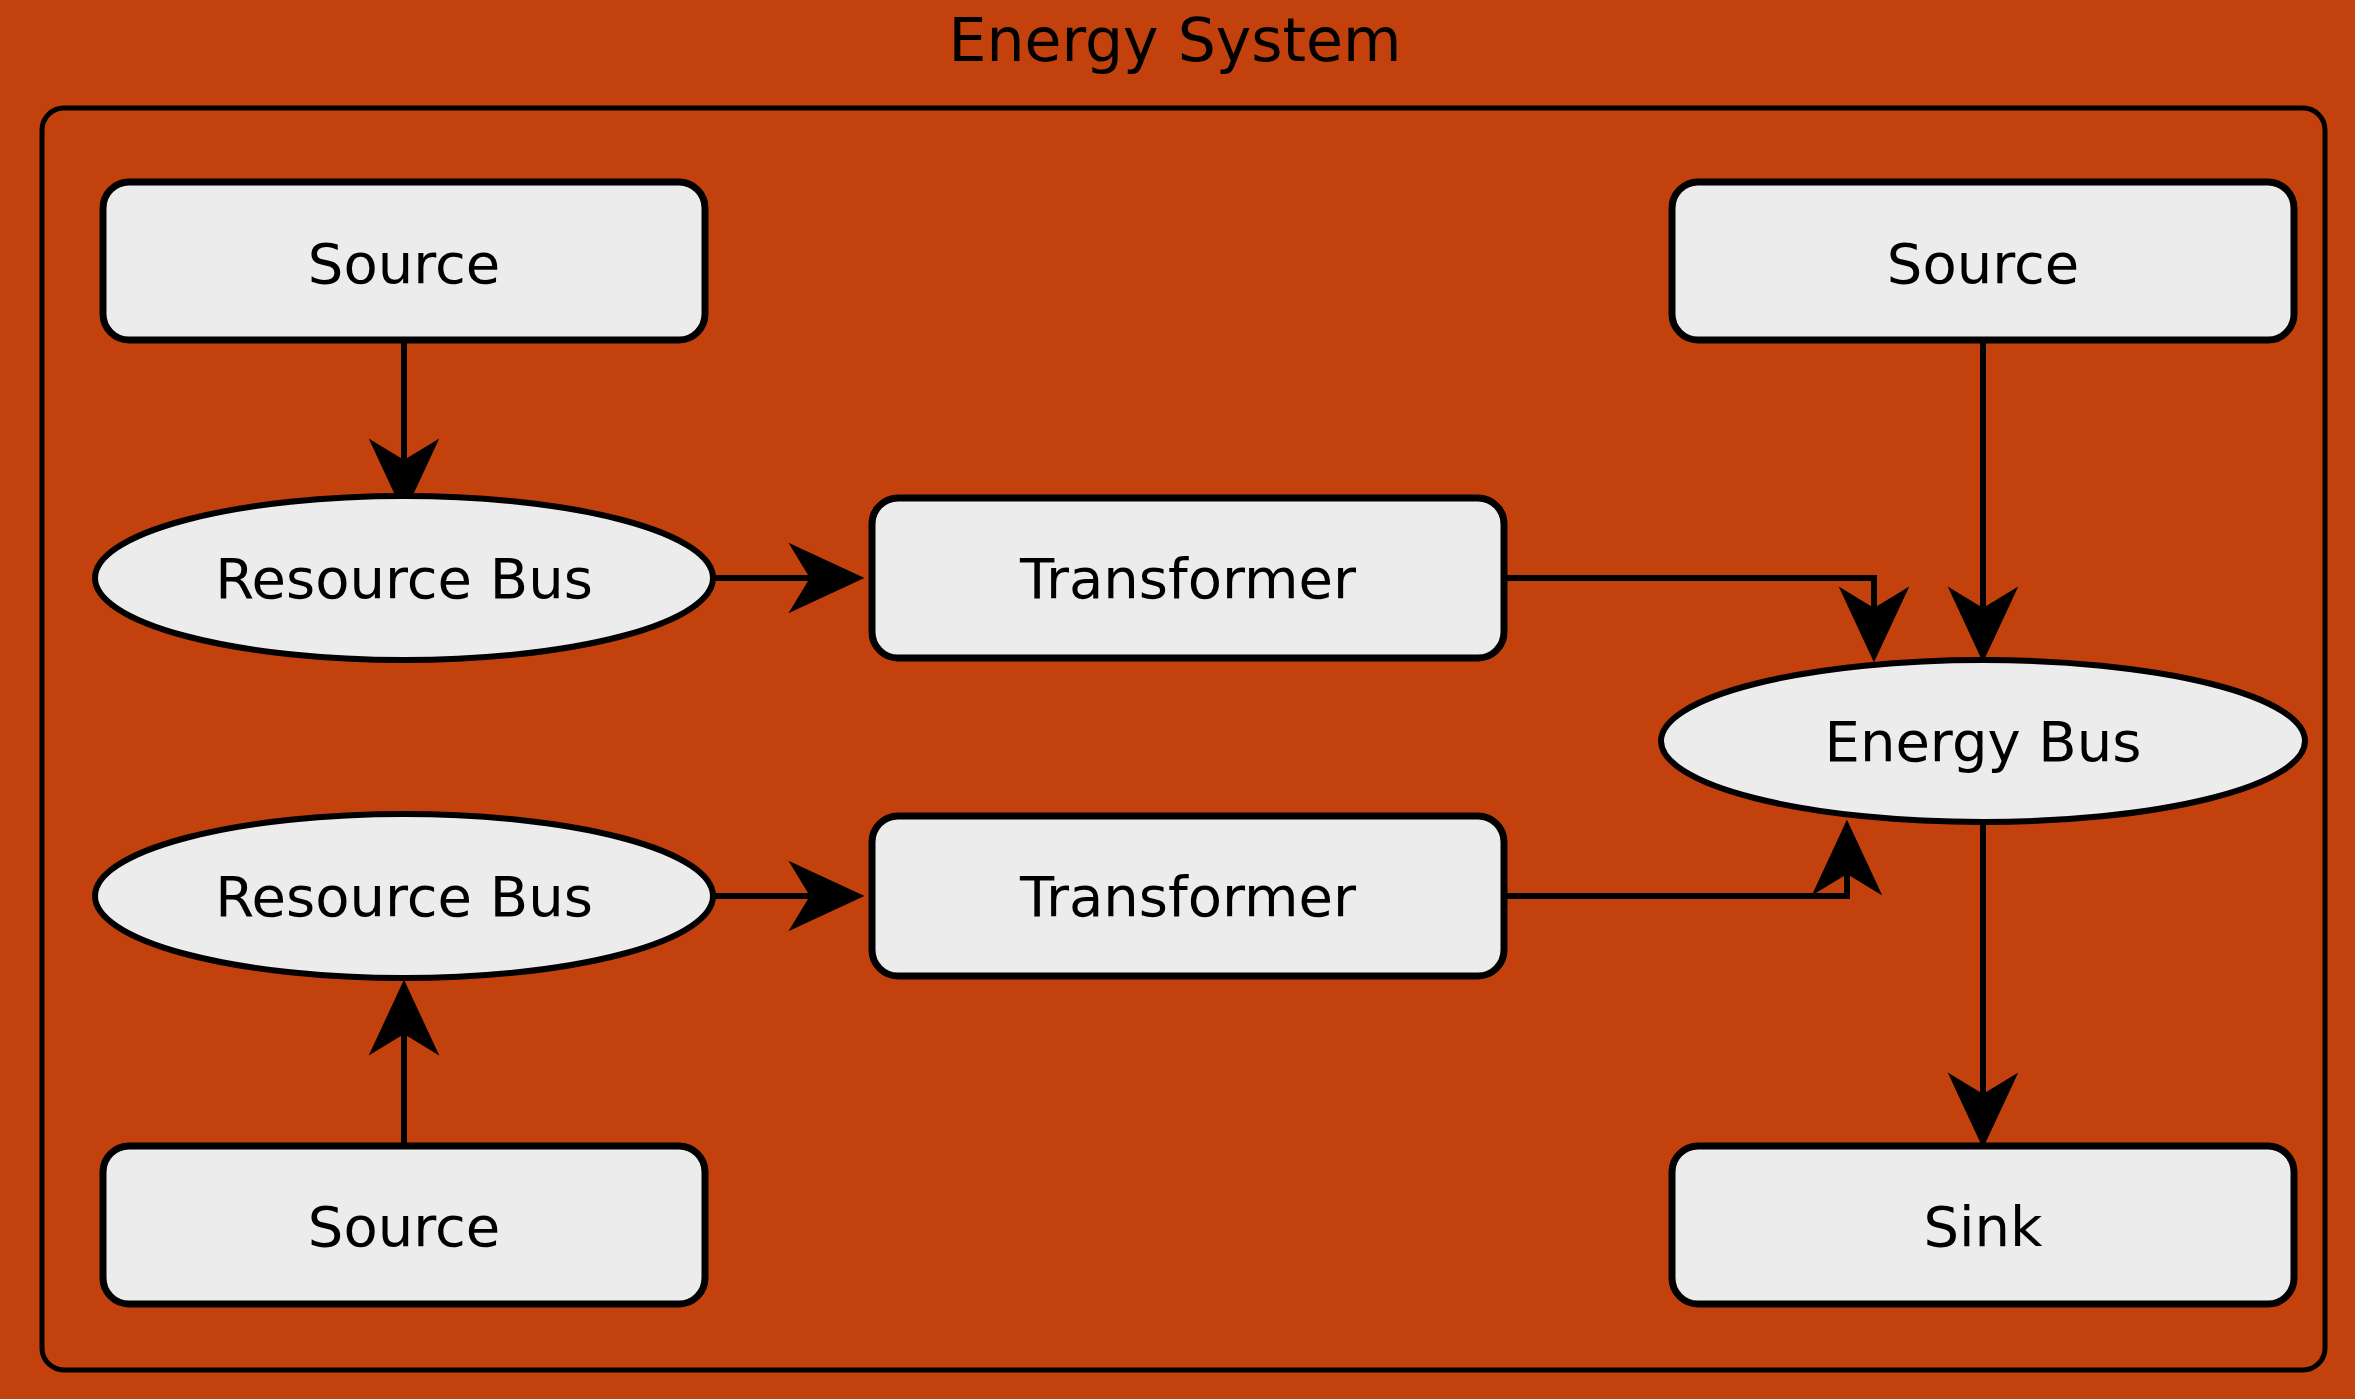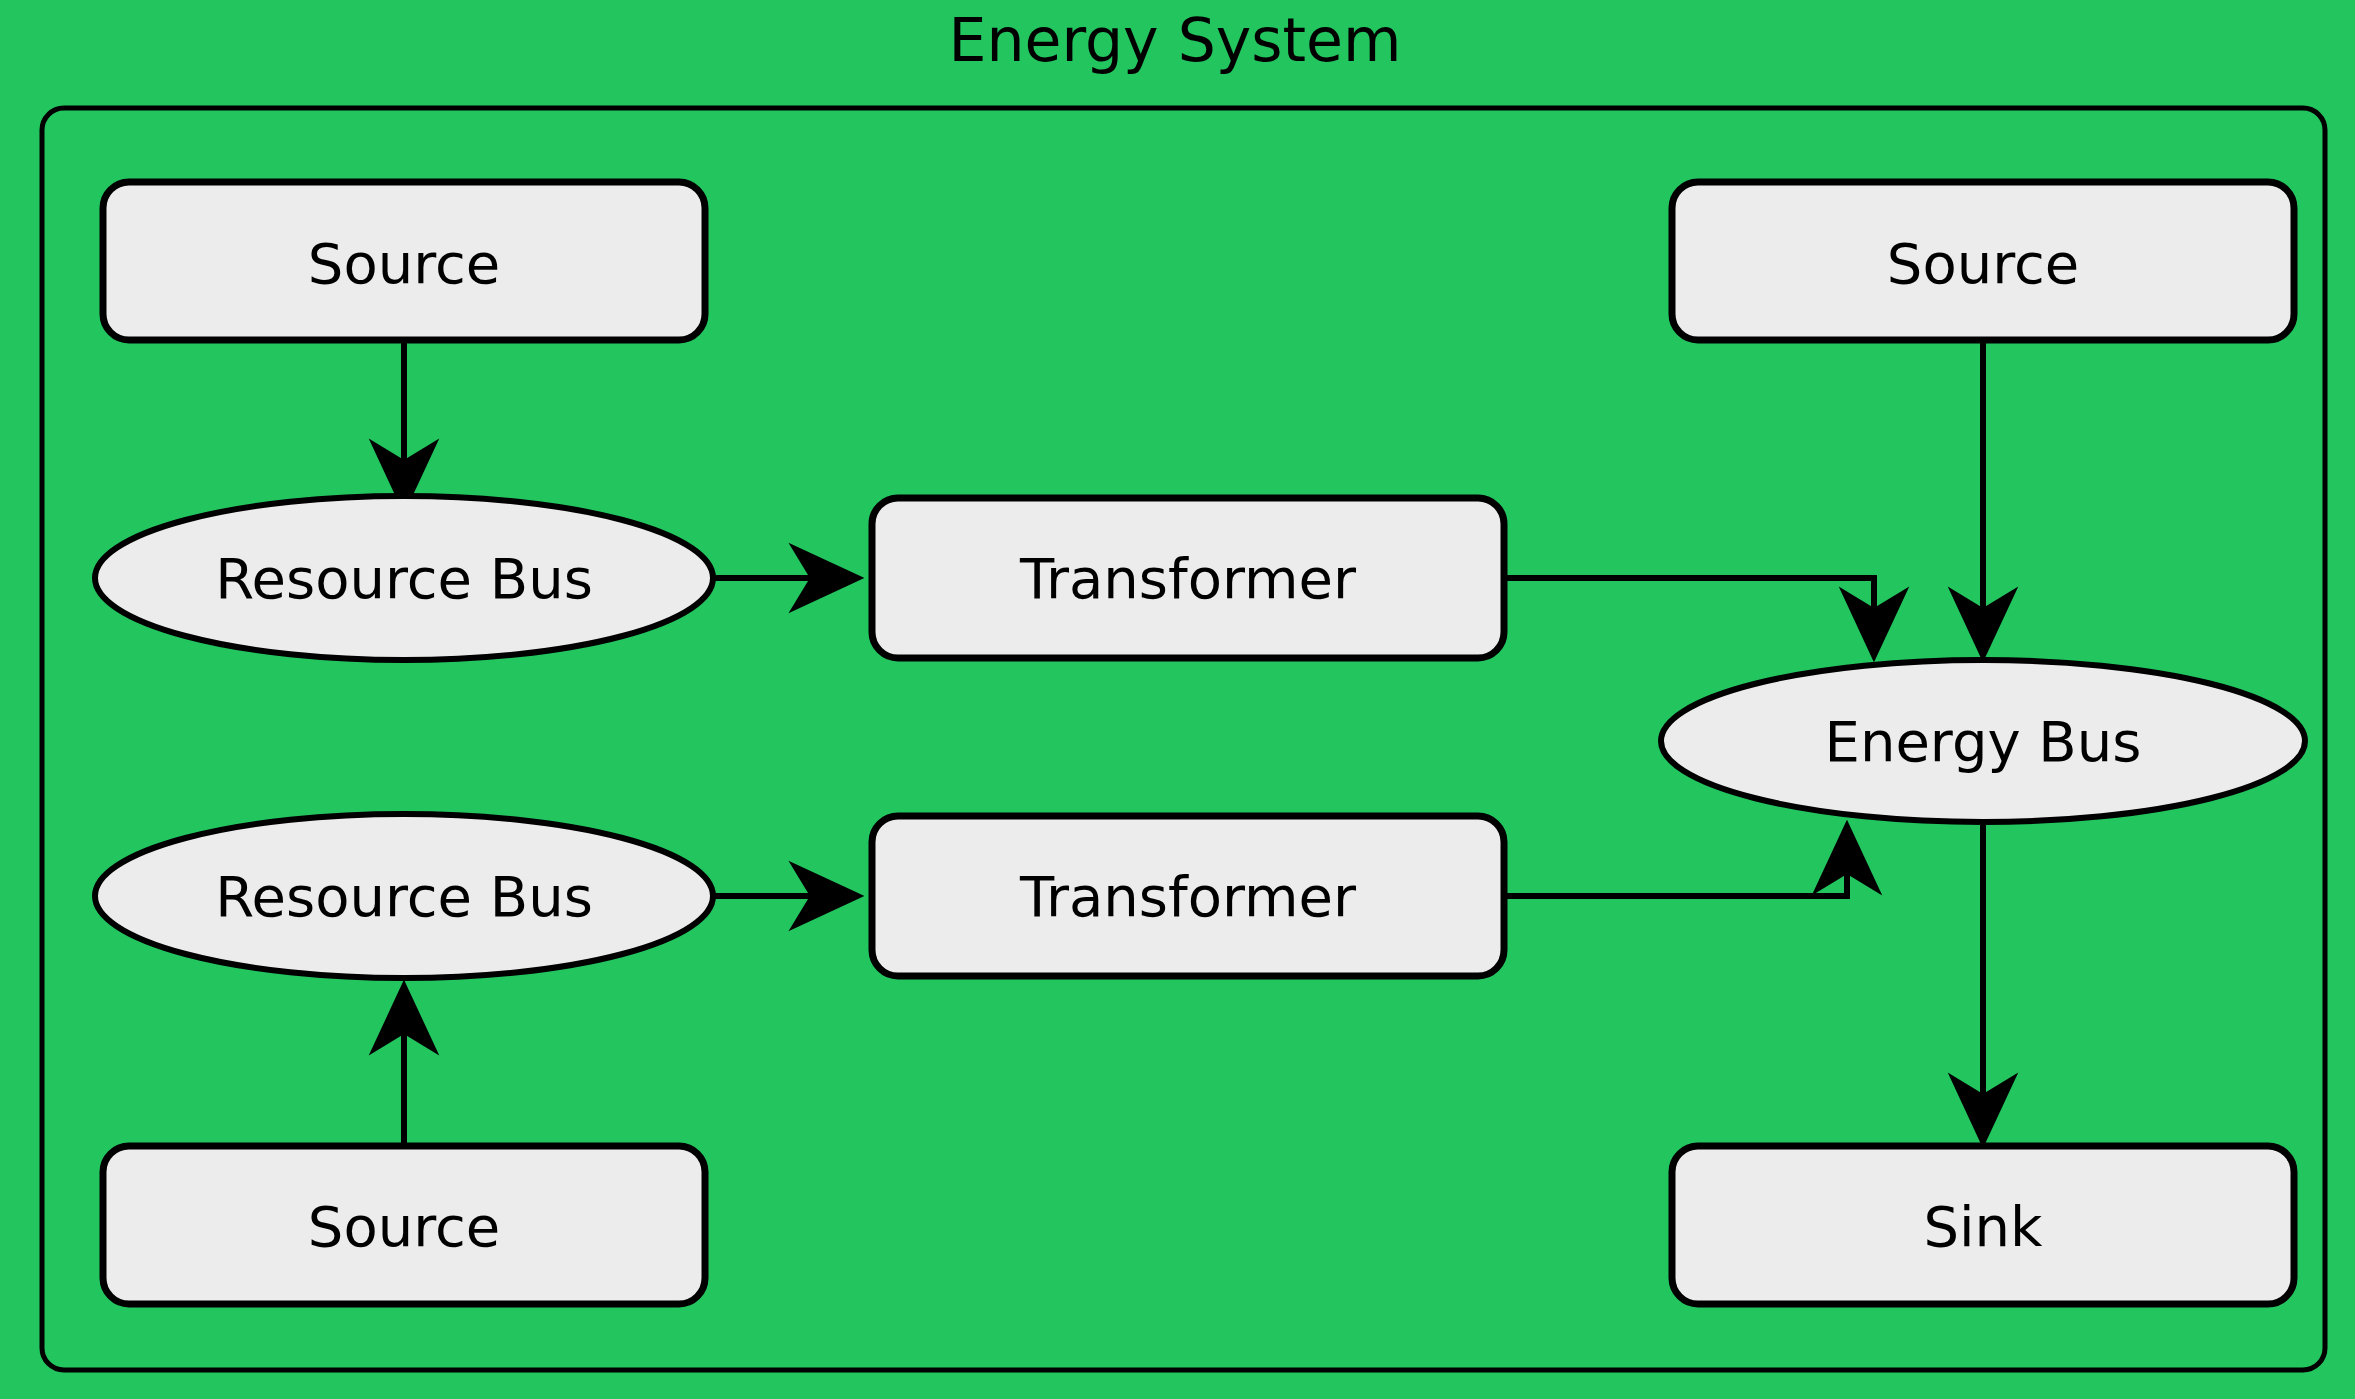--- a/index.html
+++ b/index.html
@@ -10,21 +10,21 @@
   body {
     width: 2355px;
     height: 1399px;
     font-family: "DejaVu Sans", sans-serif;
     overflow: hidden;
   }
   #stage {
     position: relative;
     width: 2355px;
     height: 1399px;
-    background: #22c55e;
+    background: #c2410c;
   }
   #diagram-svg {
     position: absolute;
     left: 0;
     top: 0;
     width: 2355px;
     height: 1399px;
   }
   .node-fill {
     fill: #ececec;

